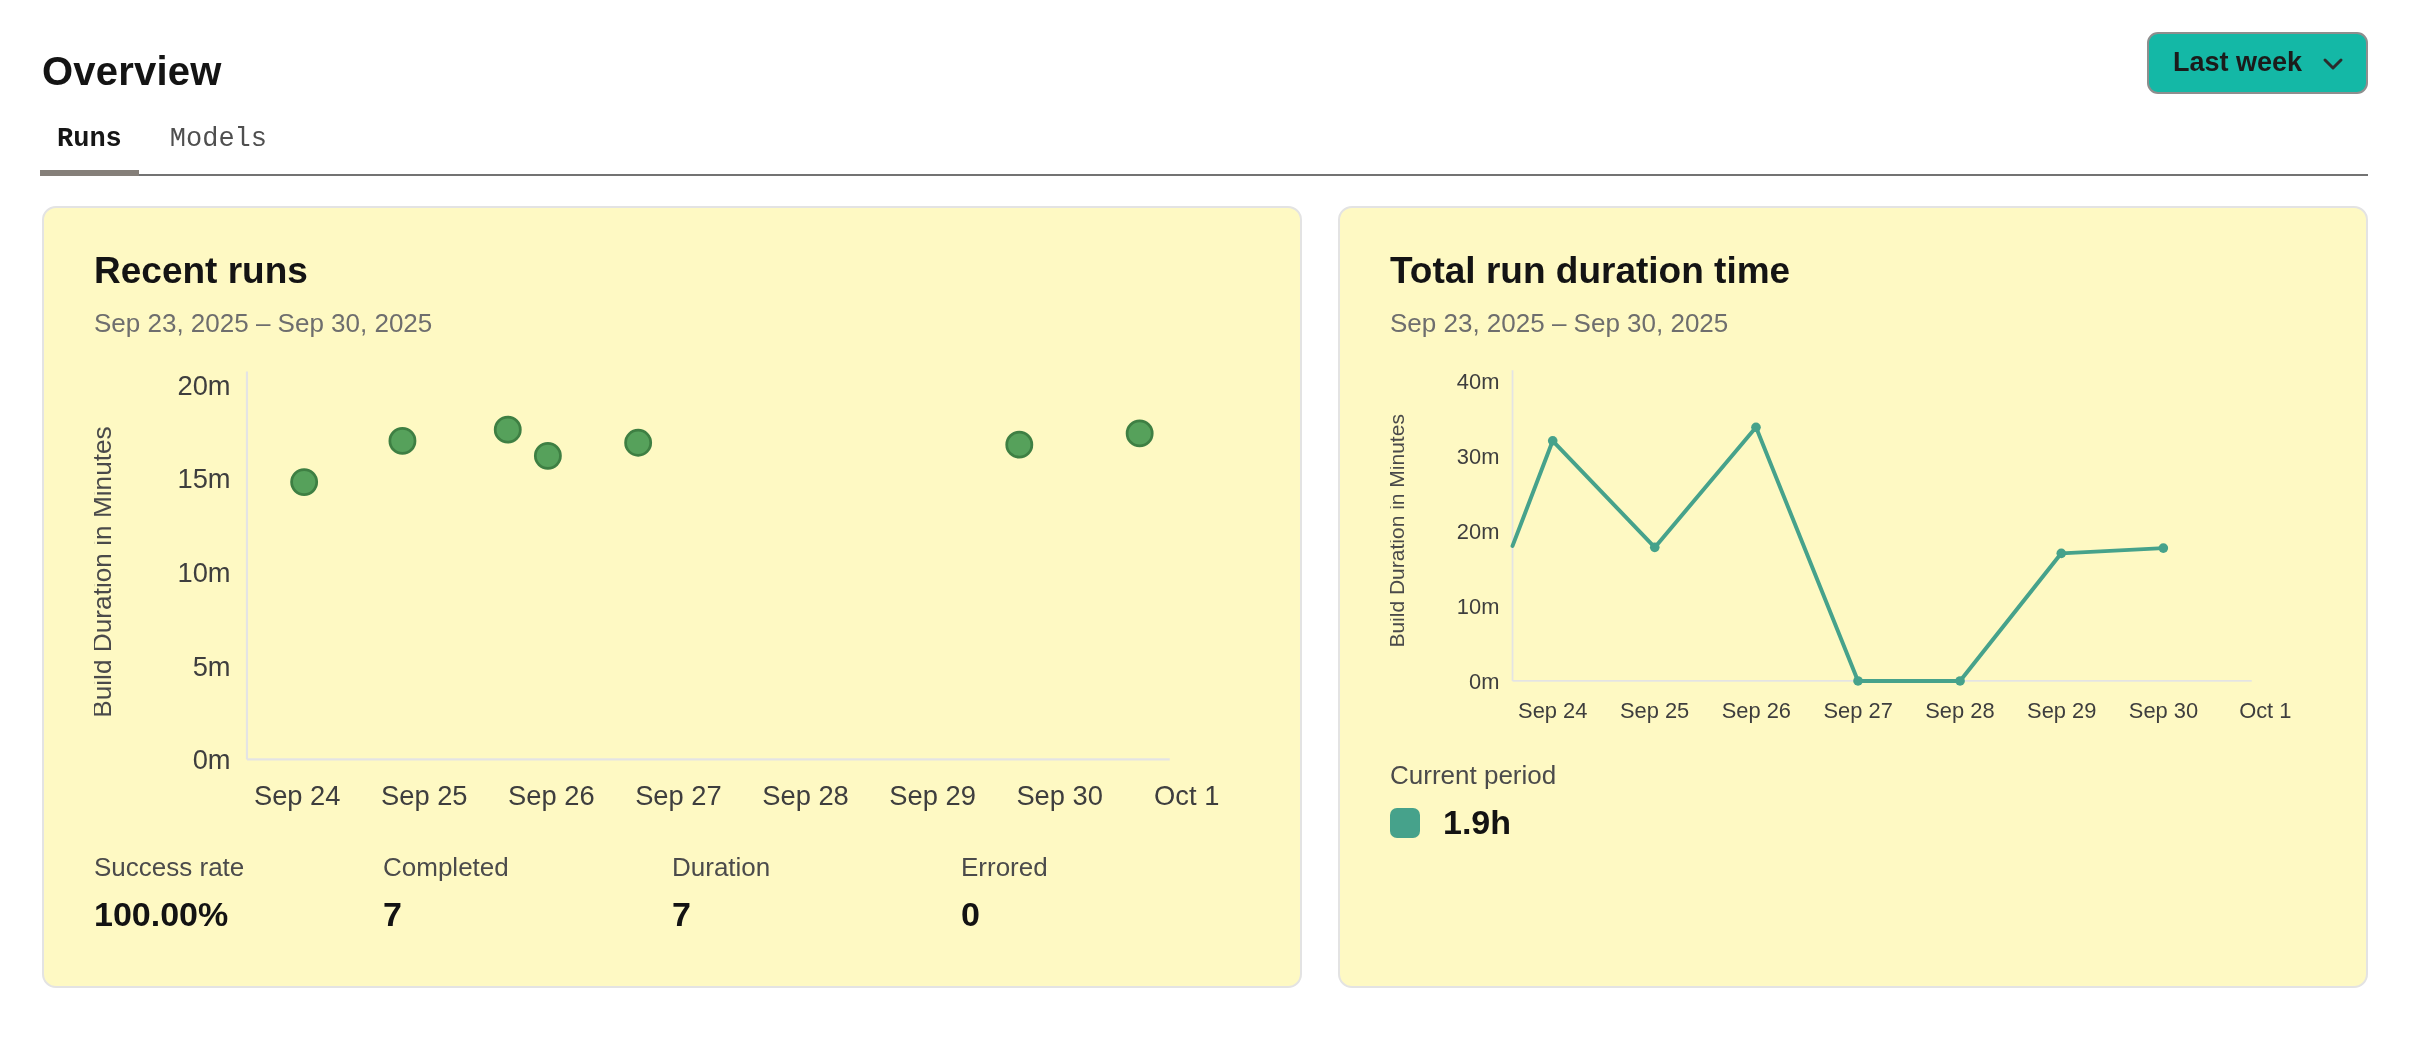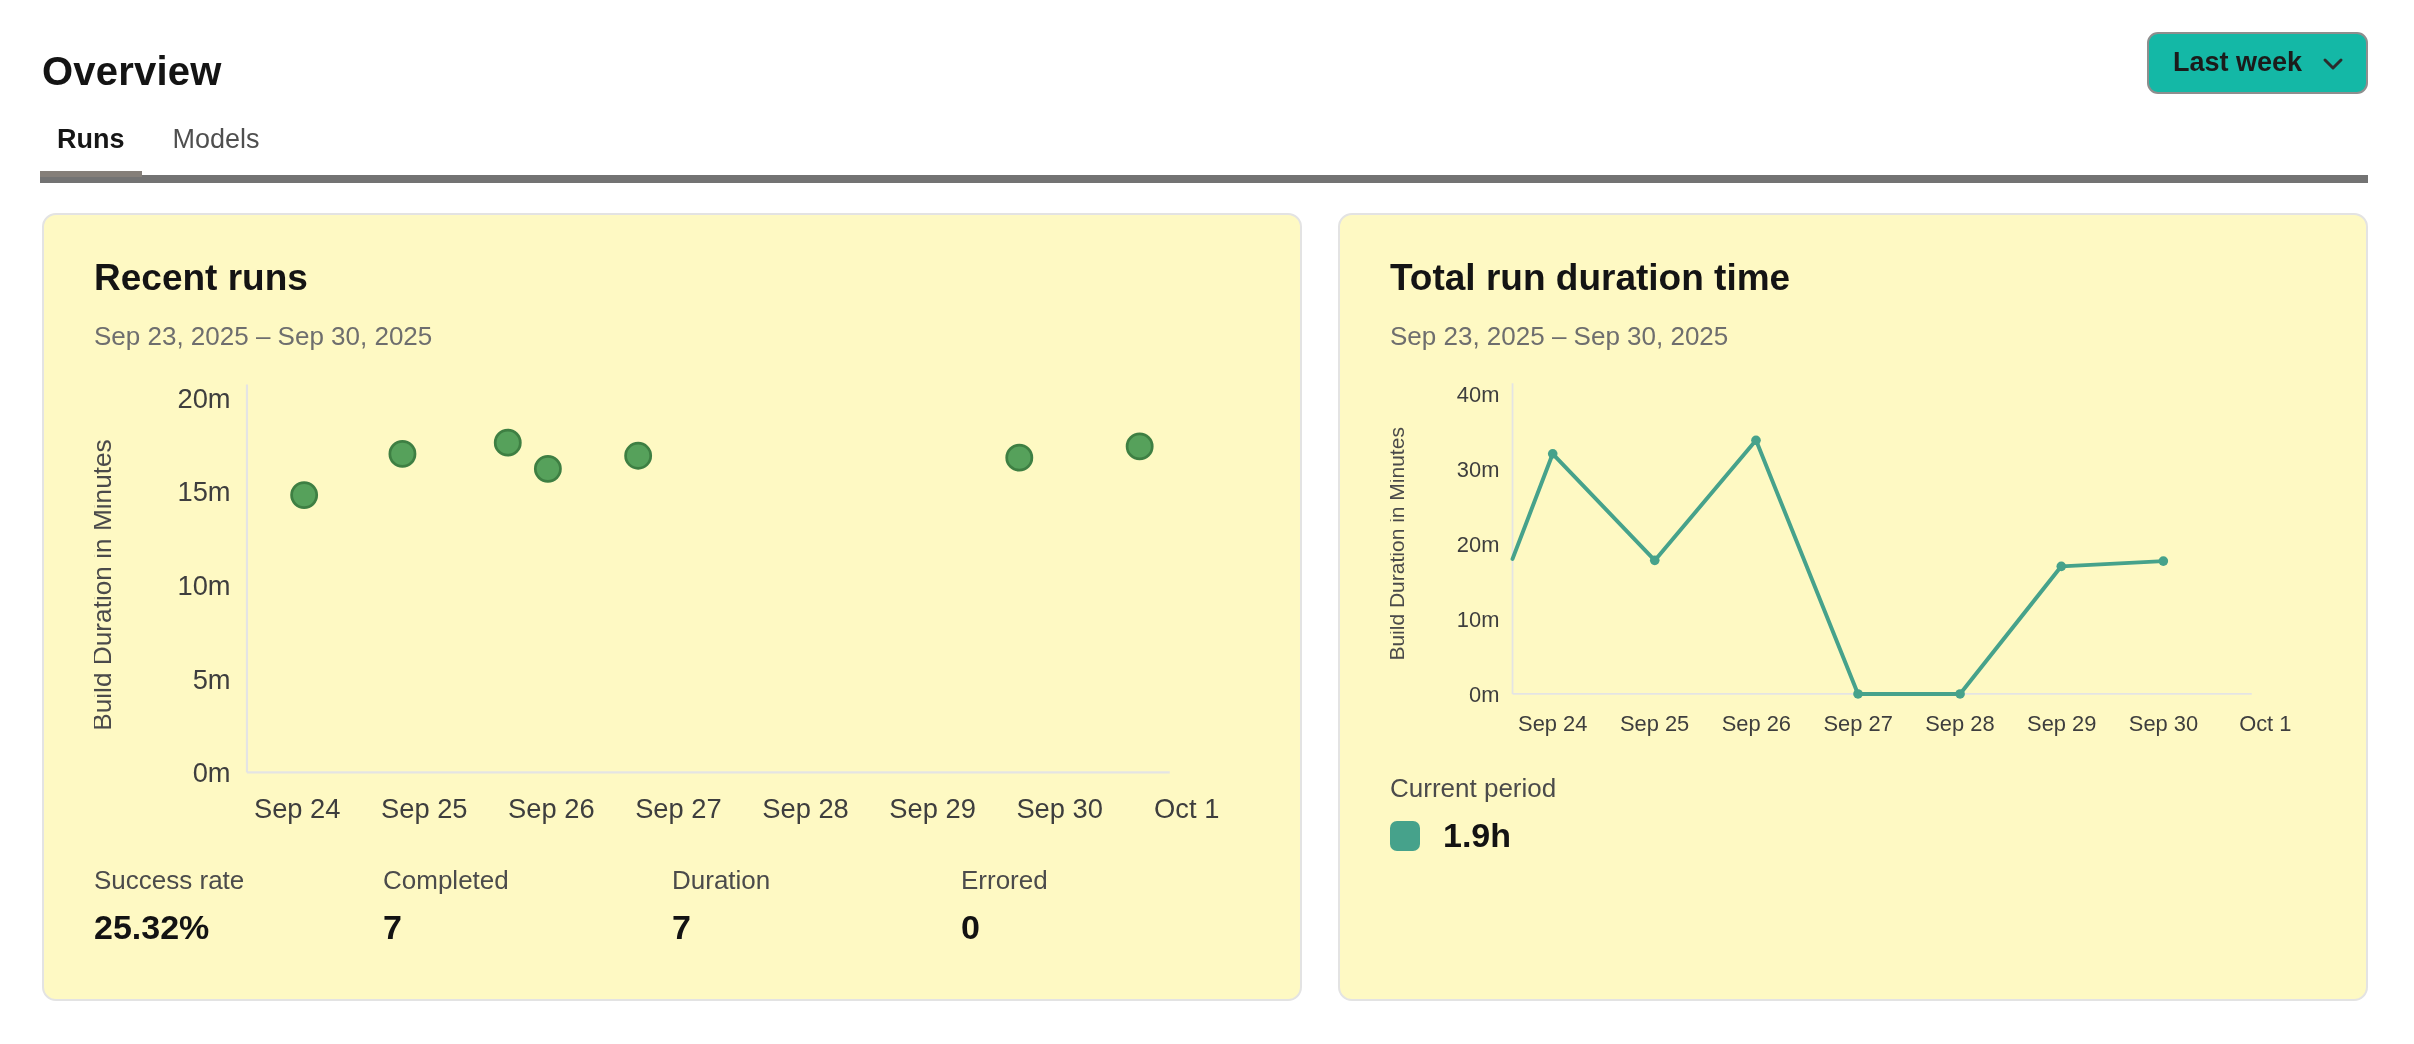--- a/index.html
+++ b/index.html
@@ -34,21 +34,22 @@
     font-weight: 700;
     color: #1b1b1b;
     cursor: pointer;
     margin-top: 4px;
   }
   .dropdown svg { display: block; margin-top: 3px; }
   .tabs {
     display: flex;
     gap: 14px;
     margin: 30px 46px 0 40px;
-    border-bottom: 8px solid #737373;
+    border-bottom: 2px solid #737373;
+    font-family: Liberation Mono, monospace;
   }
   .tab {
     padding: 0 17px 16px;
     font-size: 27px;
     color: #4f4f4f;
     border-bottom: 6px solid transparent;
     margin-bottom: -2px;
     cursor: pointer;
   }
   .tab.active {
@@ -69,21 +70,21 @@
     padding: 42px 50px 52px;
   }
   .card-title {
     font-size: 37px;
     font-weight: 700;
     color: #141414;
   }
   .card-sub {
     font-size: 26px;
     color: #6e6e6e;
-    margin-top: 22px;
+    margin-top: 16px;
   }
   .chart { margin-top: 26px; }
   .chart svg { width: 100%; height: auto; display: block; }
   .axisline { stroke: #e4e4e4; stroke-width: 2; }
   .ytick, .xtick { font-size: 25px; fill: #3e3e3e; font-family: "Liberation Sans", sans-serif; }
   .ylab { font-size: 24px; fill: #4a4a4a; font-family: "Liberation Sans", sans-serif; }
   .stats { display: flex; margin-top: 24px; }
   .stat { width: 289px; }
   .stat-label { font-size: 26px; color: #4b4b4b; }
   .stat-value { font-size: 34px; font-weight: 700; color: #131313; margin-top: 12px; }
@@ -136,21 +137,21 @@
           <circle cx="378.68" cy="59.15999999999997" r="11.5" fill="#56a15b" stroke="#3e7f43" stroke-width="2.5"></circle>
           <circle cx="415.4" cy="83.17000000000002" r="11.5" fill="#56a15b" stroke="#3e7f43" stroke-width="2.5"></circle>
           <circle cx="498.02000000000004" cy="71.16500000000002" r="11.5" fill="#56a15b" stroke="#3e7f43" stroke-width="2.5"></circle>
           <circle cx="846.86" cy="72.88" r="11.5" fill="#56a15b" stroke="#3e7f43" stroke-width="2.5"></circle>
           <circle cx="957.02" cy="62.59000000000003" r="11.5" fill="#56a15b" stroke="#3e7f43" stroke-width="2.5"></circle>
         </svg>
     </div>
     <div class="stats">
       <div class="stat">
         <div class="stat-label">Success rate</div>
-        <div class="stat-value">25.32%</div>
+        <div class="stat-value">100.00%</div>
       </div>
       <div class="stat">
         <div class="stat-label">Completed</div>
         <div class="stat-value">7</div>
       </div>
       <div class="stat">
         <div class="stat-label">Duration</div>
         <div class="stat-value">7</div>
       </div>
       <div class="stat">

